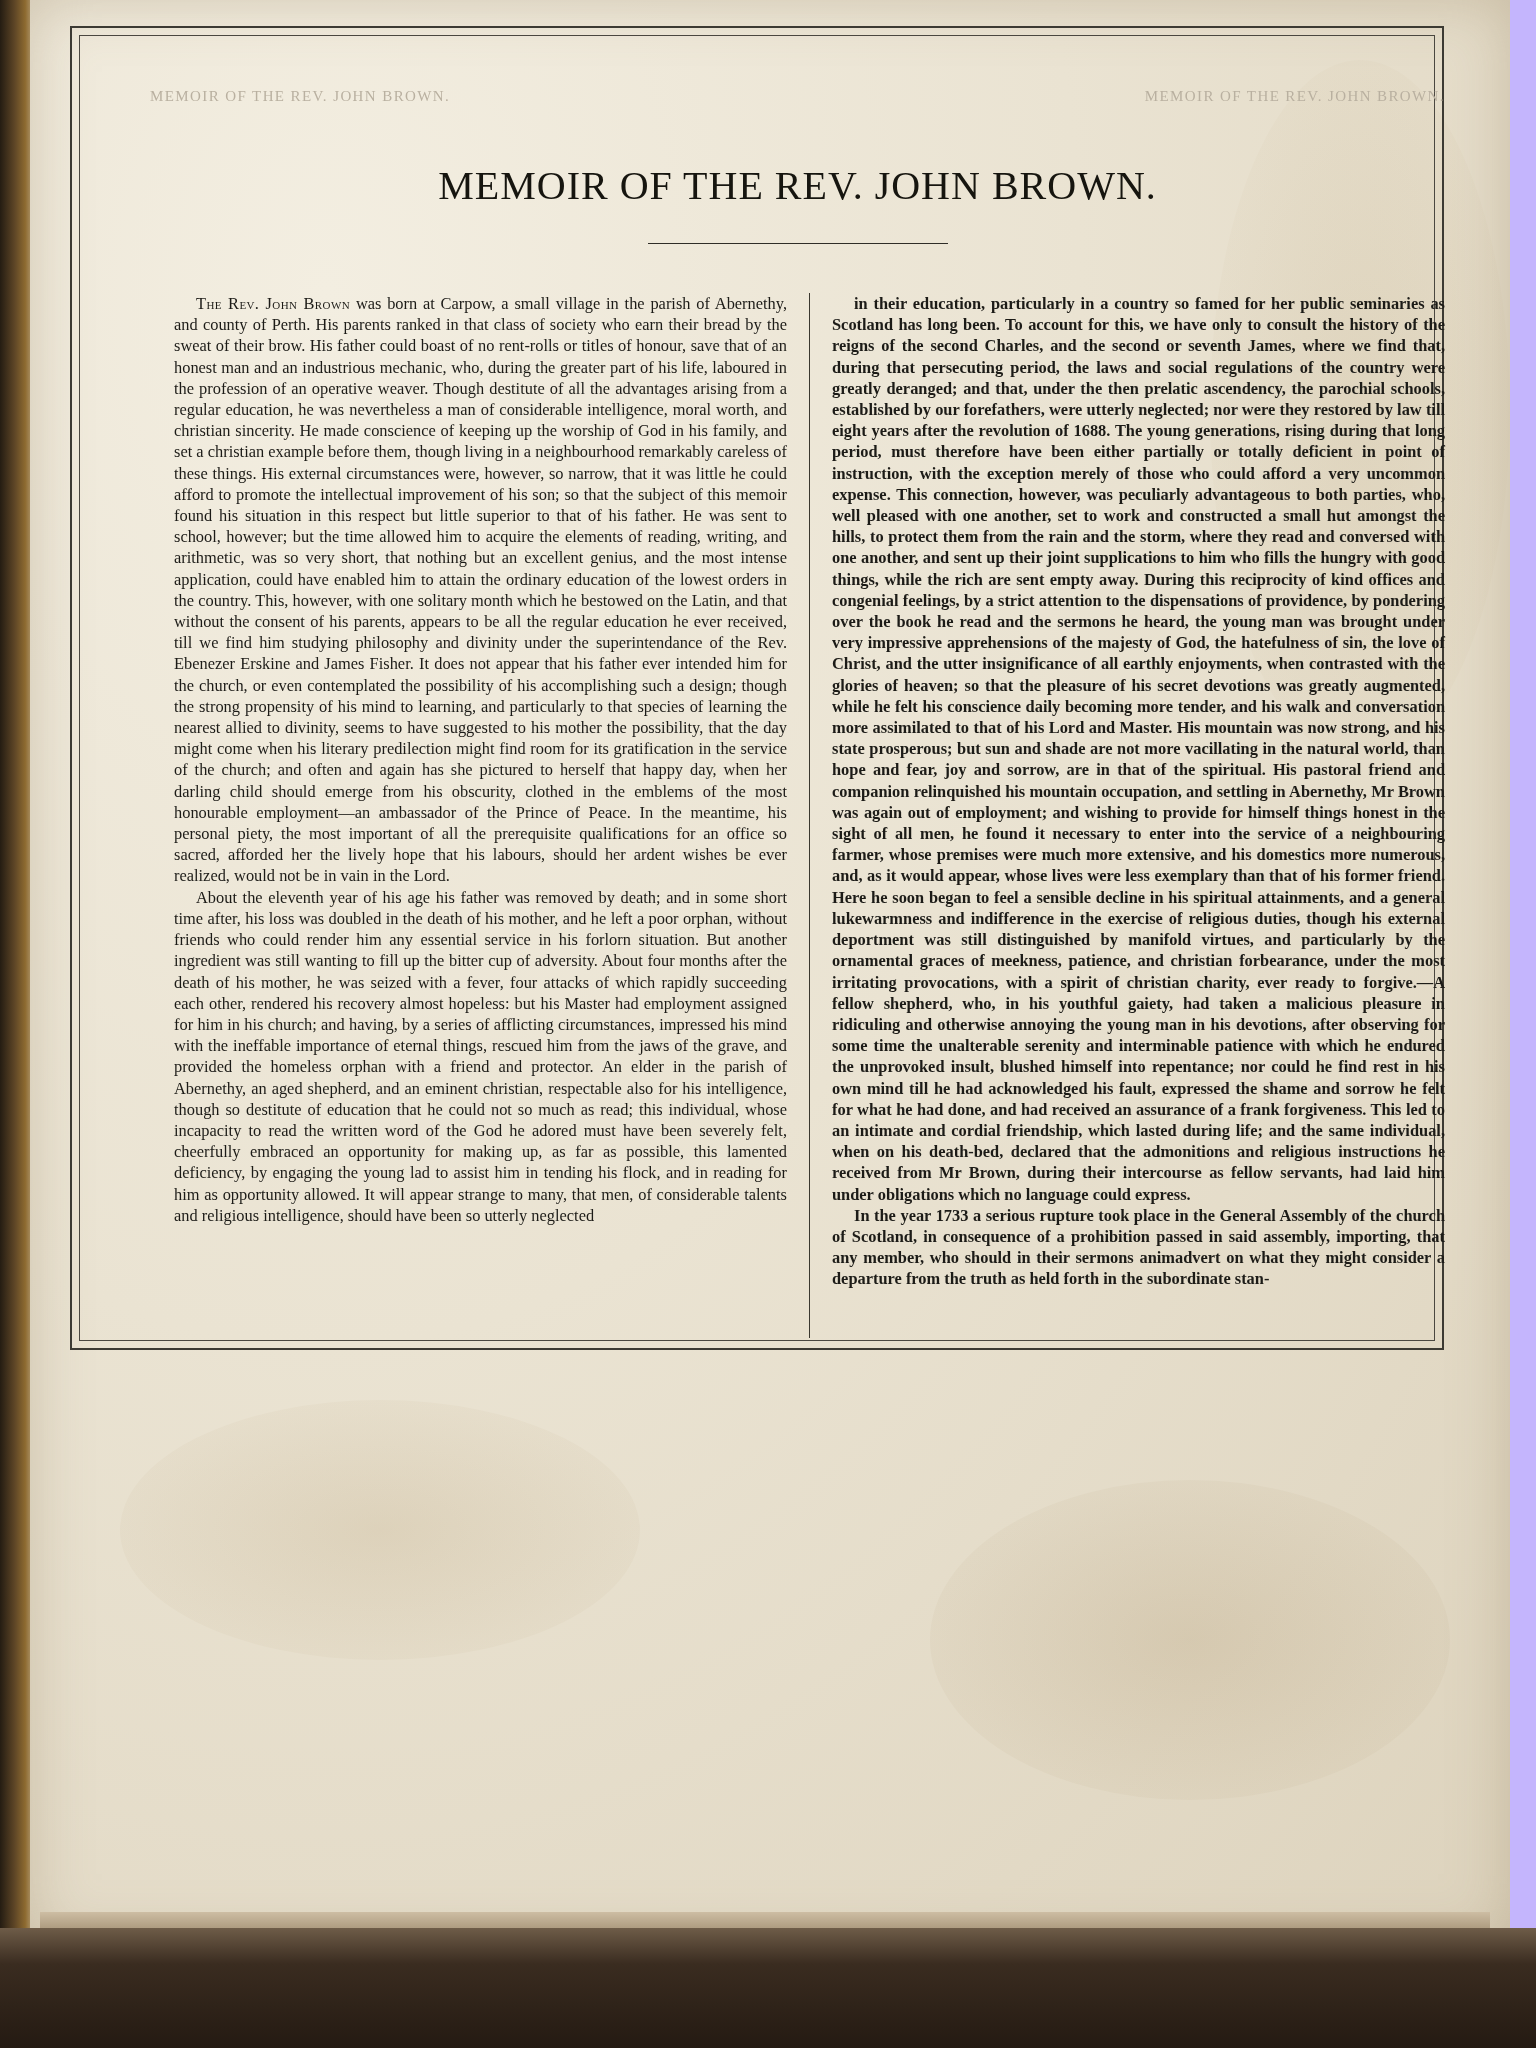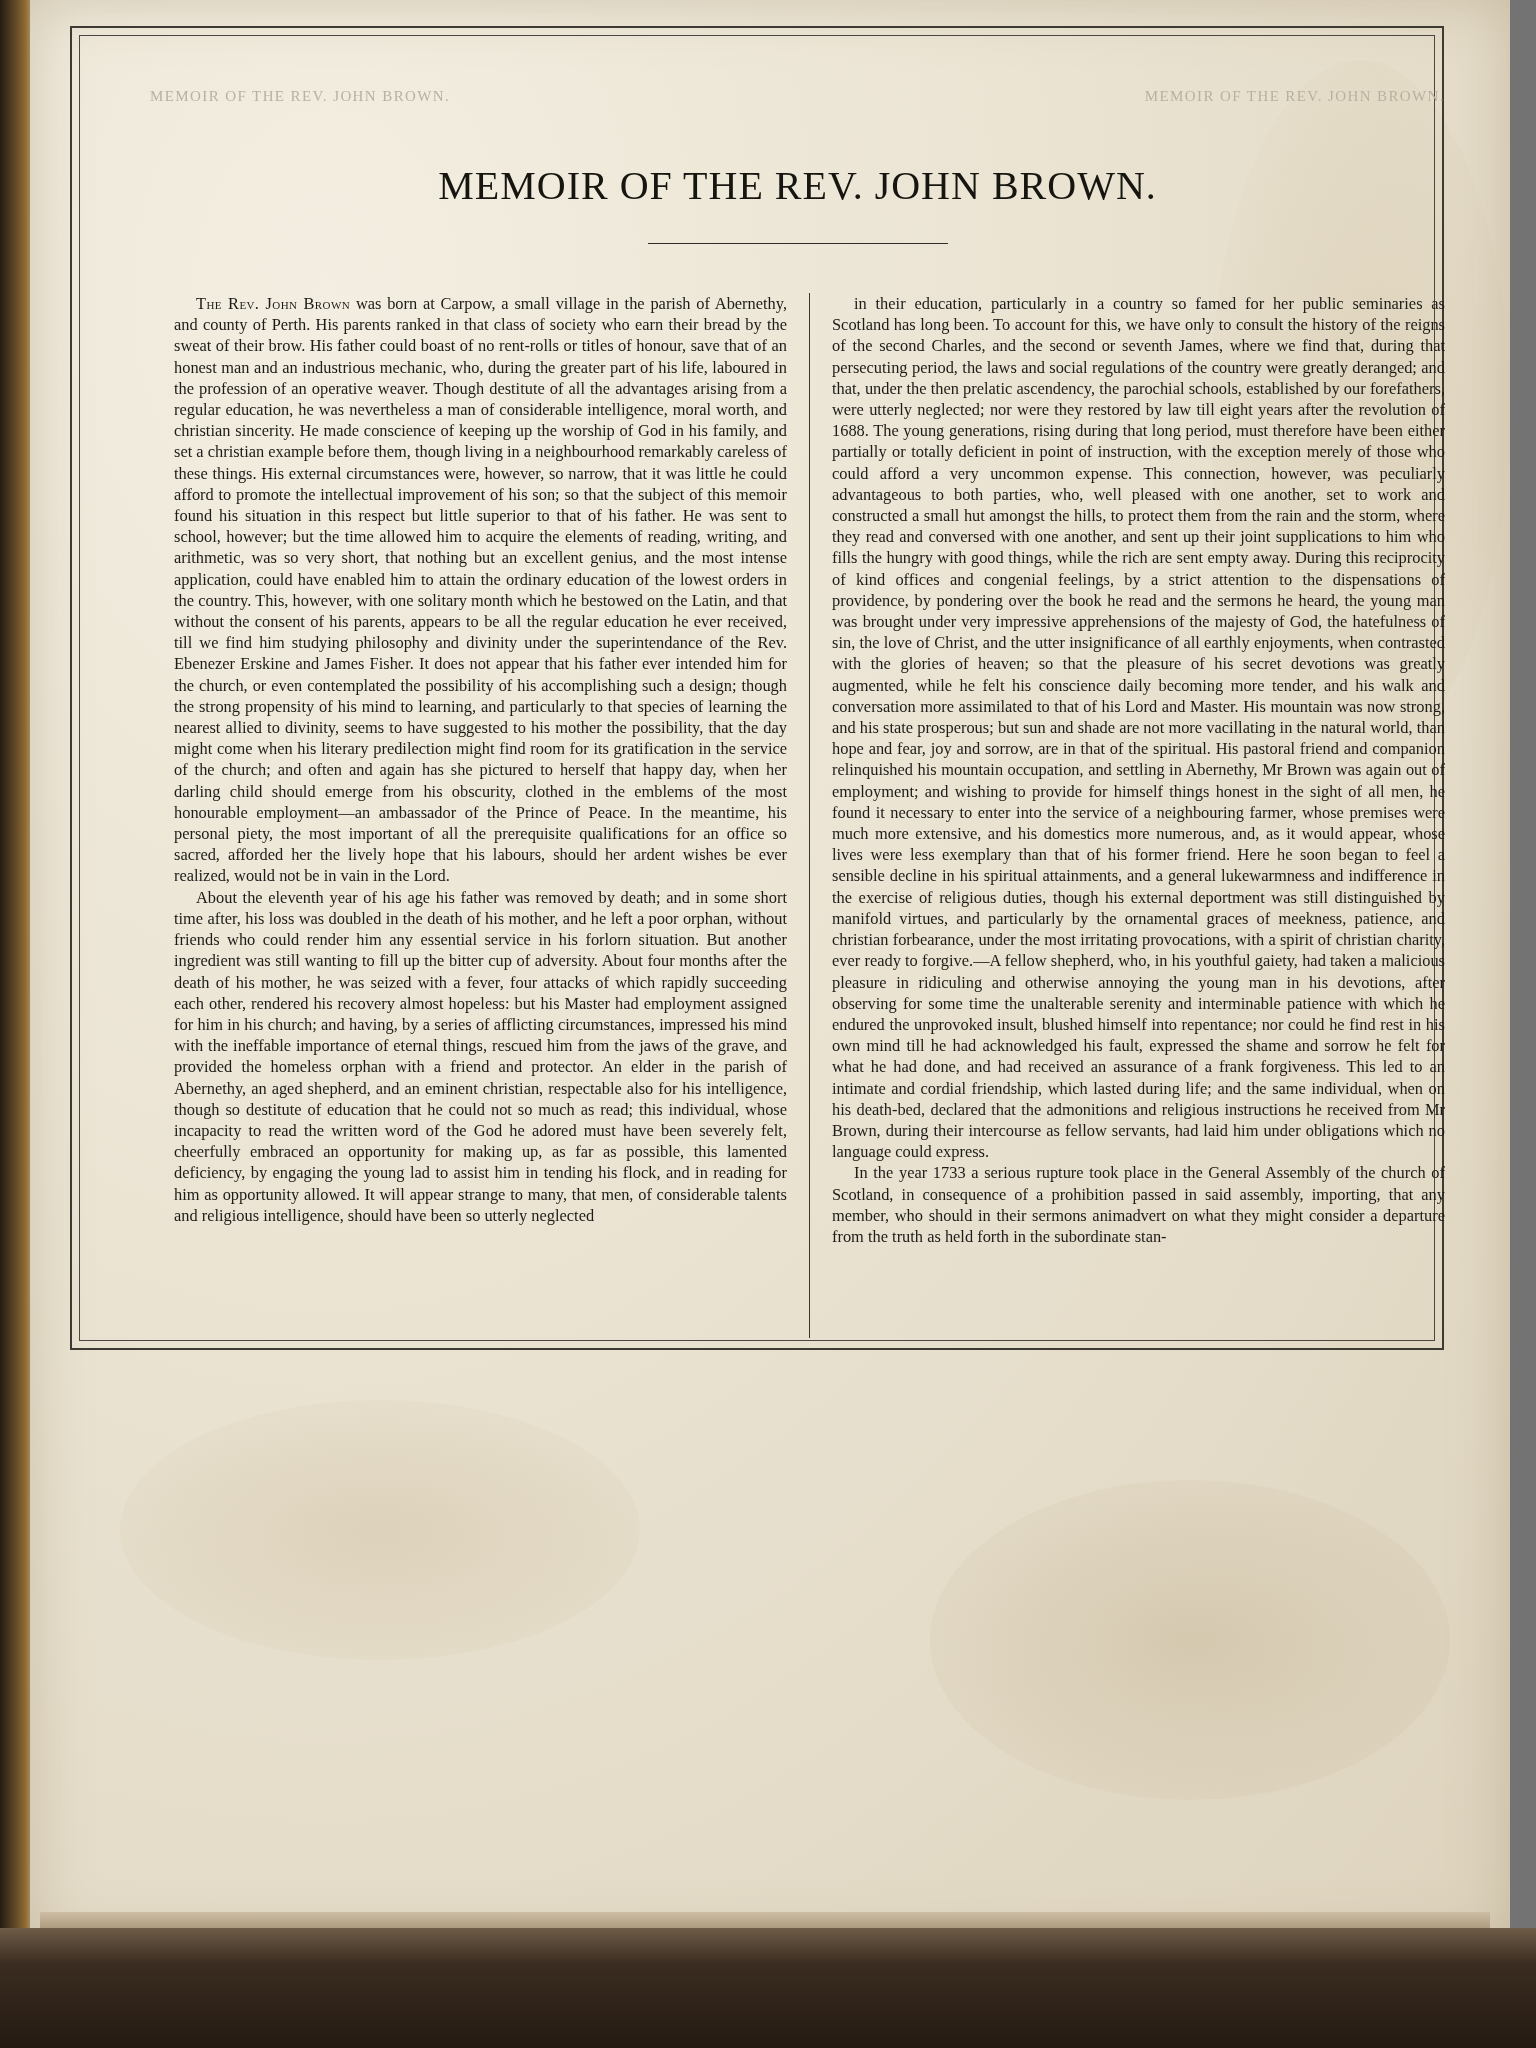--- a/index.html
+++ b/index.html
@@ -12,21 +12,21 @@
     height: 2048px;
     overflow: hidden;
     font-family: "Liberation Serif", serif;
   }
 
   
   #scan {
     position: relative;
     width: 1536px;
     height: 2048px;
-    background: #737373;
+    background: #c4b5fd;
     overflow: hidden;
   }
   
   #gutter-left {
     position: absolute;
     left: 0; top: 0;
     width: 36px; height: 2048px;
     background: linear-gradient(to right,#241c12 0%, #5d4526 40%, #8d6a30 70%, #c0ae8d 100%);
   }
   
@@ -118,21 +118,21 @@
   }
   .col {
     width: 624px;
     font-size: 16.4px;
     line-height: 21.2px;
     text-align: justify;
     hyphens: none;
     color: #1c1b17;
   }
   .col.left { padding-right: 22px; margin-left: 24px; }
-  .col.right { padding-left: 22px; }
+  .col.right { padding-left: 22px; font-weight: bold; }
   #col-rule {
     width: 1px;
     background: #3a382f;
     margin: 0 0px;
     flex: 0 0 1px;
     align-self: stretch;
   }
   .col p {
     margin: 0;
     text-indent: 22px;

